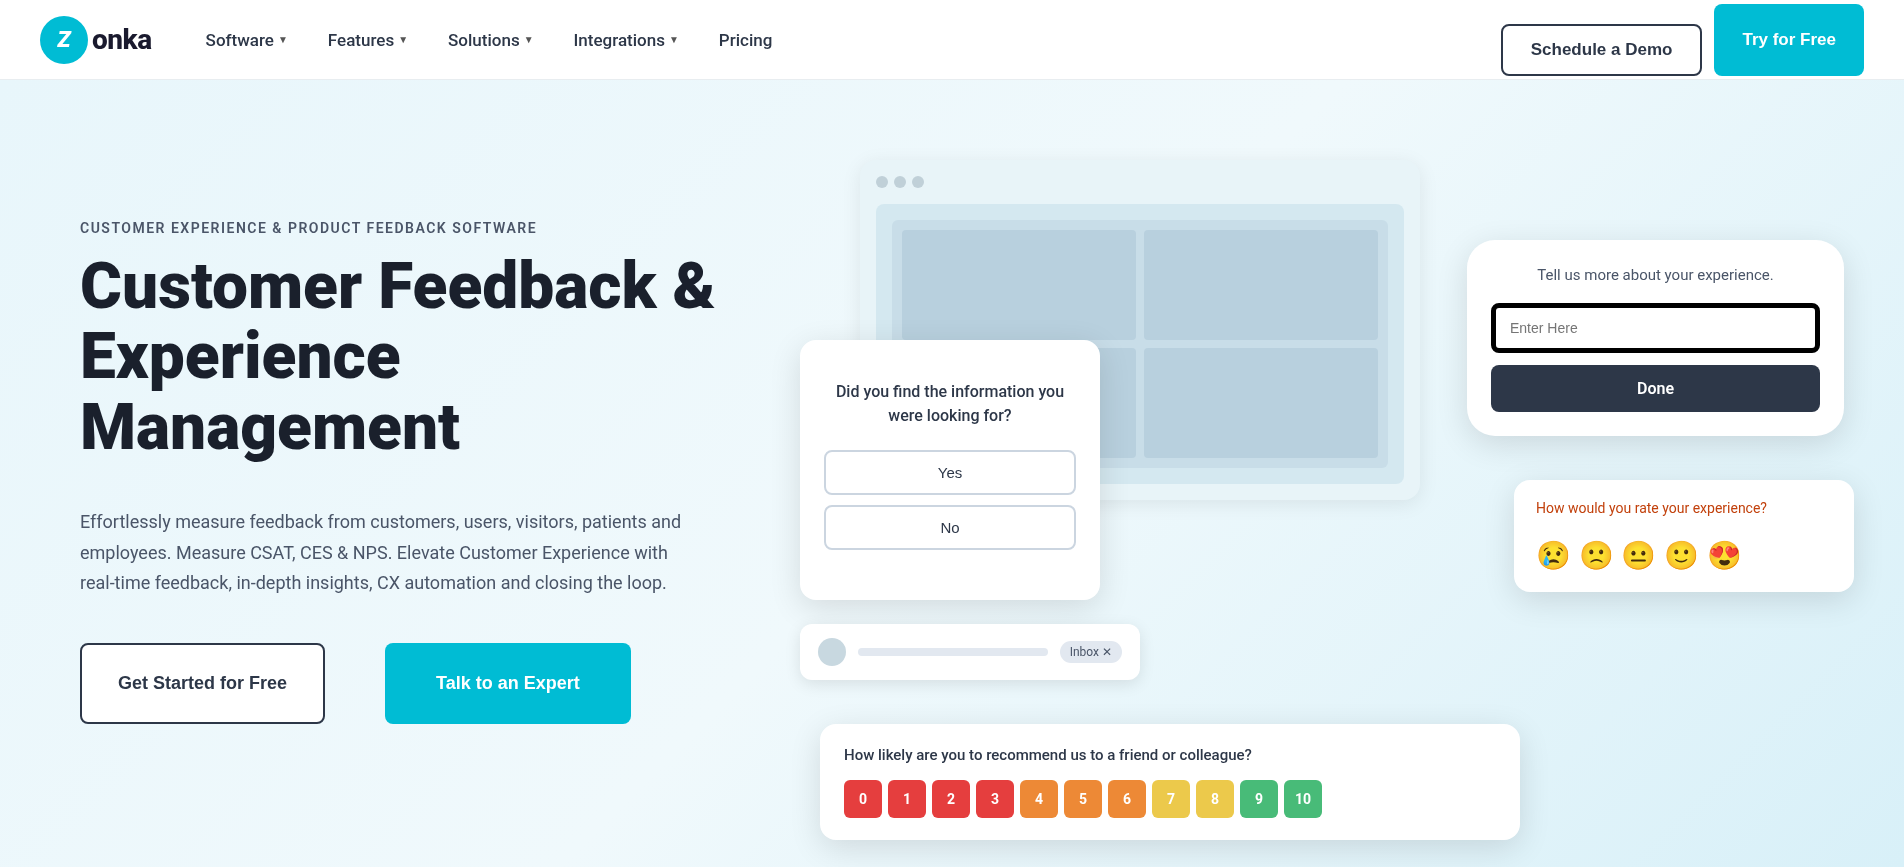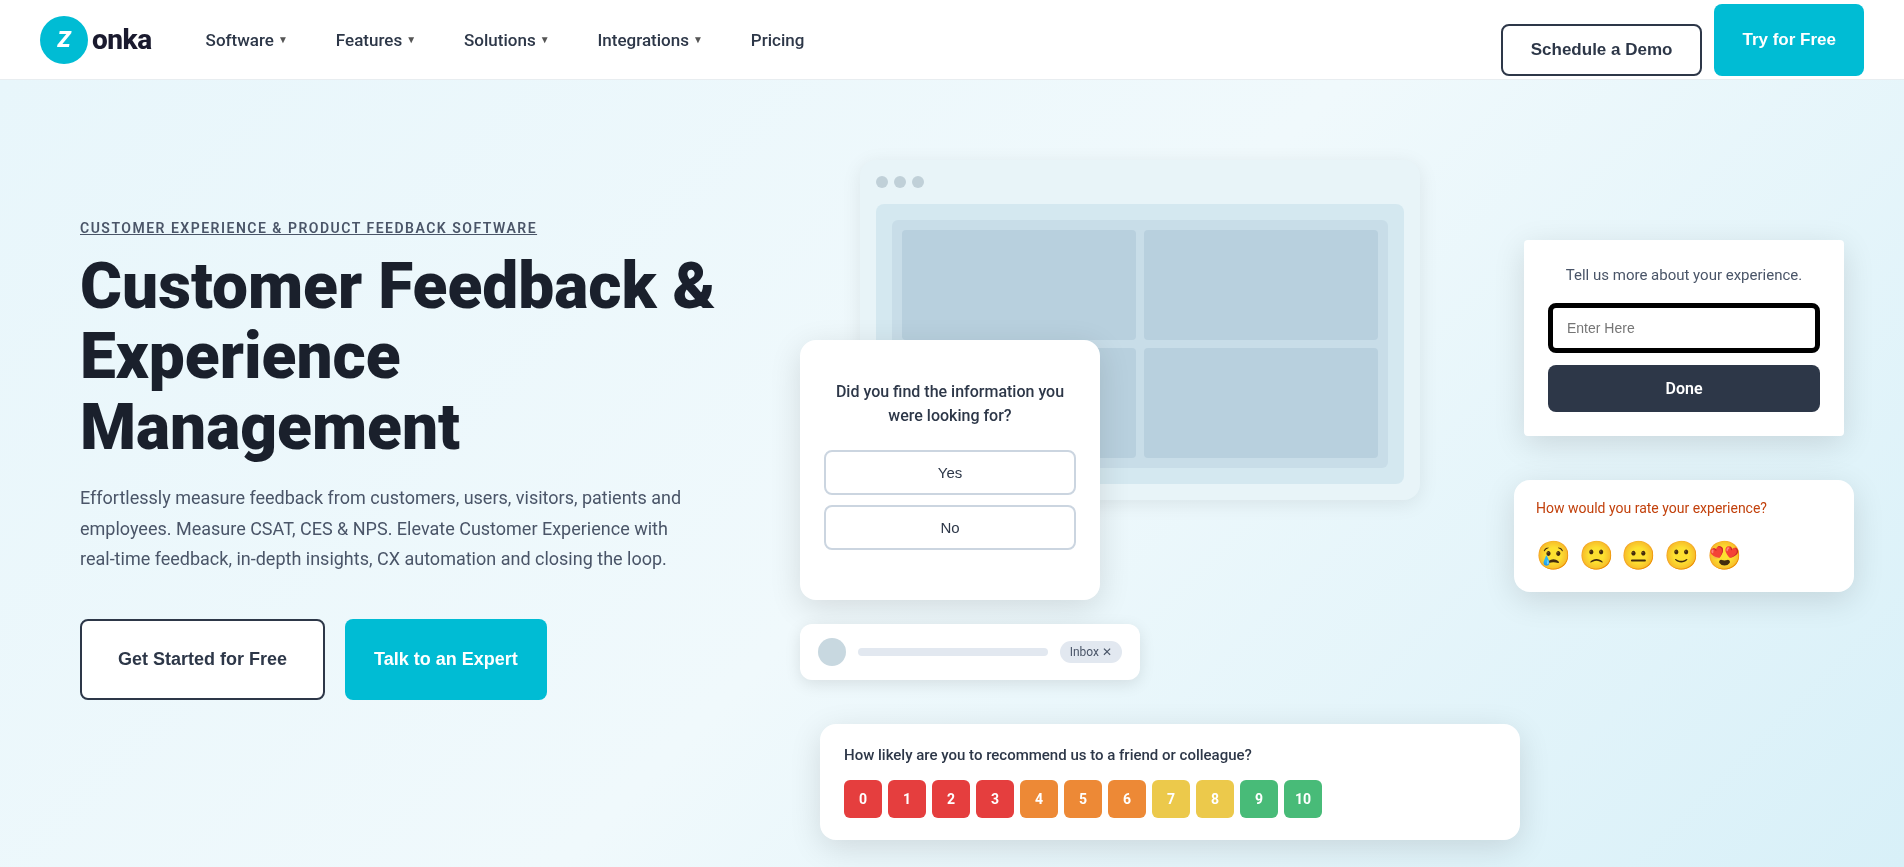--- a/index.html
+++ b/index.html
@@ -43,21 +43,21 @@
     }
     .logo-text {
       font-size: 28px;
       font-weight: 800;
       color: #1a1a2e;
       letter-spacing: -0.5px;
     }
     .nav-links {
       display: flex;
       align-items: center;
-      gap: 20px;
+      gap: 12px;
       flex: 1;
     }
     .nav-item {
       display: flex;
       align-items: center;
       gap: 4px;
       padding: 8px 14px;
       font-size: 17px;
       color: #2d3748;
       cursor: pointer;
@@ -108,28 +108,27 @@
       flex: 0 0 680px;
       padding-top: 80px;
     }
     .hero-eyebrow {
       font-size: 14px;
       font-weight: 600;
       letter-spacing: 1.5px;
       color: #4a5568;
       margin-bottom: 16px;
       text-transform: uppercase;
-      text-decoration: underline;
     }
     .hero-title {
       font-size: 64px;
       font-weight: 900;
       color: #1a202c;
       line-height: 1.1;
-      margin-bottom: 20px;
+      margin-bottom: 44px;
     }
     .hero-desc {
       font-size: 18px;
       color: #4a5568;
       line-height: 1.7;
       margin-bottom: 44px;
       max-width: 620px;
     }
     .hero-buttons {
       display: flex;
@@ -139,28 +138,29 @@
       padding: 28px 36px;
       border: 2px solid #2d3748;
       background: #fff;
       border-radius: 8px;
       font-size: 18px;
       font-weight: 600;
       cursor: pointer;
       color: #2d3748;
     }
     .btn-talk {
-      padding: 20px 29px;
+      padding: 20px 51px;
       border: none;
       background: #00bcd4;
       border-radius: 8px;
       font-size: 18px;
       font-weight: 600;
       cursor: pointer;
       color: #fff;
+      margin-left: 40px;
     }
 
     
     .hero-visual {
       flex: 1;
       position: relative;
       height: 700px;
       margin-left: 40px;
     }
 
@@ -239,23 +239,23 @@
     .browser-inner-cell {
       background: #b8d0de;
       border-radius: 4px;
     }
 
     
     .card-feedback {
       position: absolute;
       right: 0;
       top: 100px;
-      width: 320px;
-      background: #fff;
-      border-radius: 4px;
+      width: 377px;
+      background: #fff;
+      border-radius: 28px;
       padding: 24px;
       box-shadow: 0 8px 32px rgba(0,0,0,0.12);
     }
     .card-feedback-label {
       font-size: 15px;
       color: #4a5568;
       text-align: center;
       margin-bottom: 16px;
       line-height: 1.5;
     }

